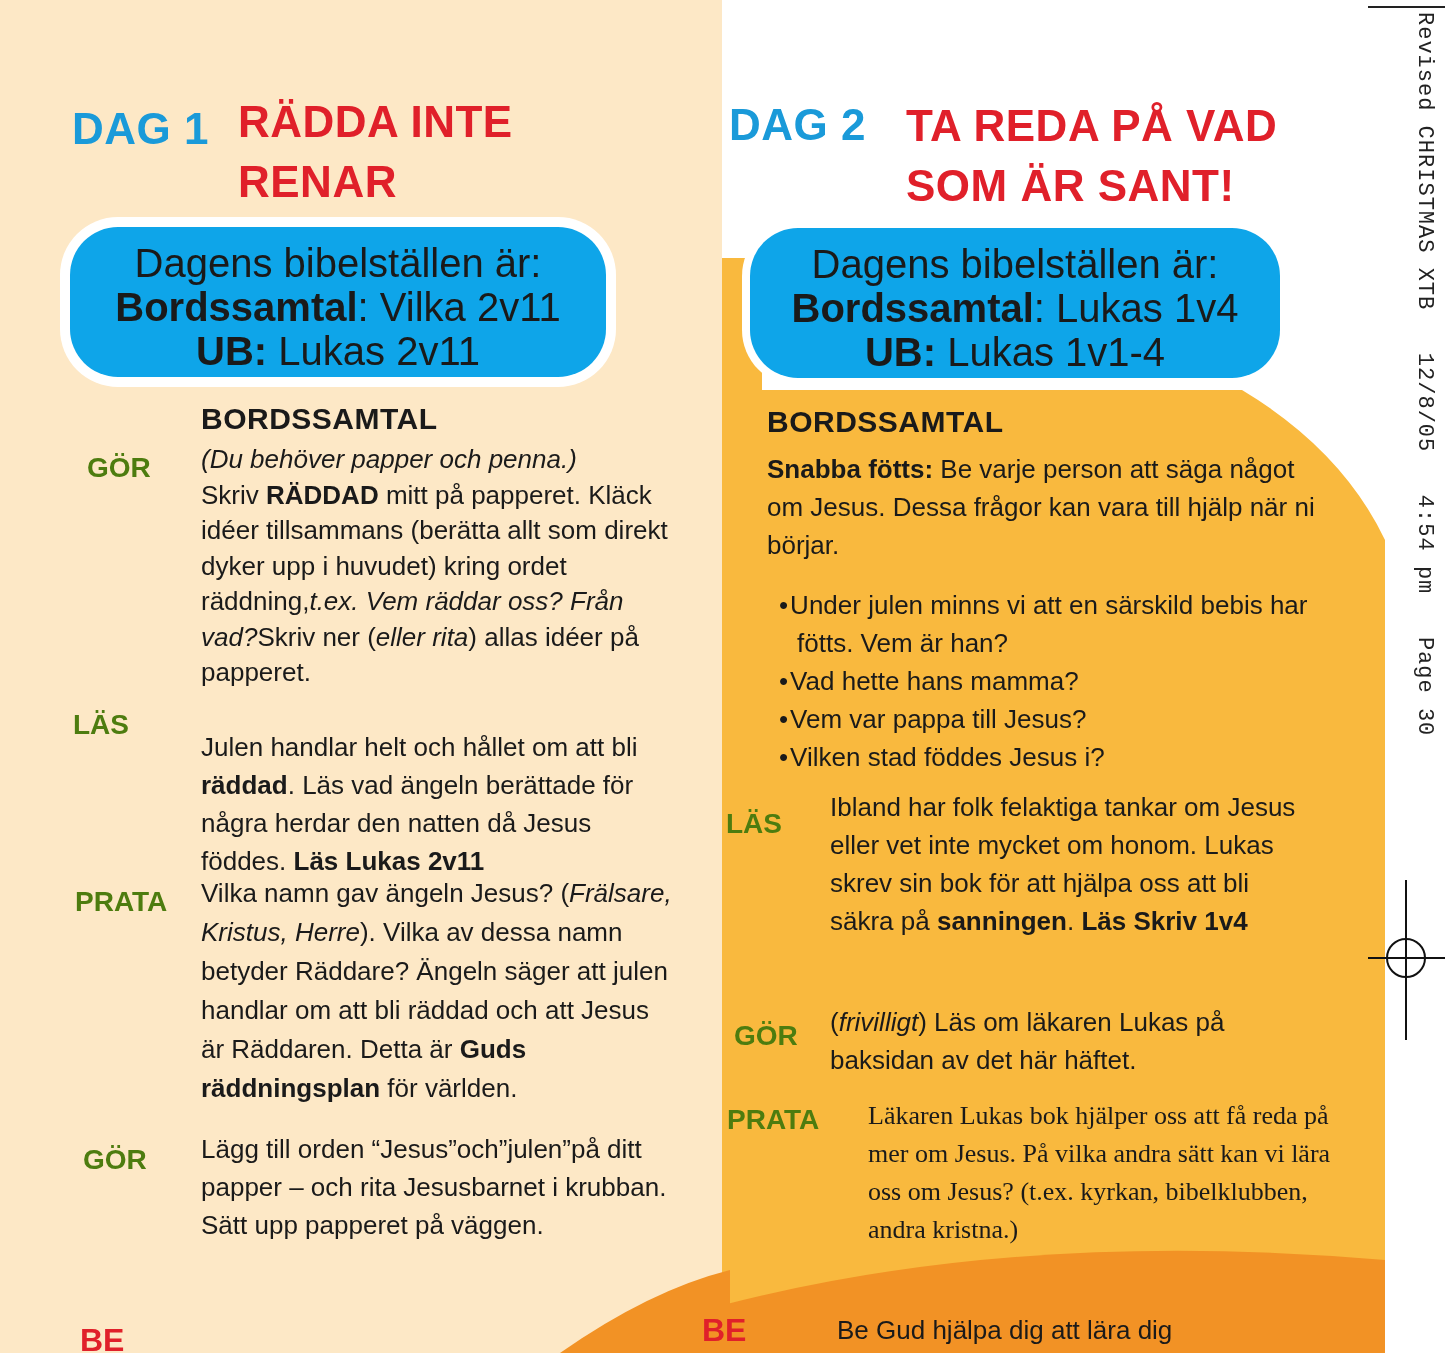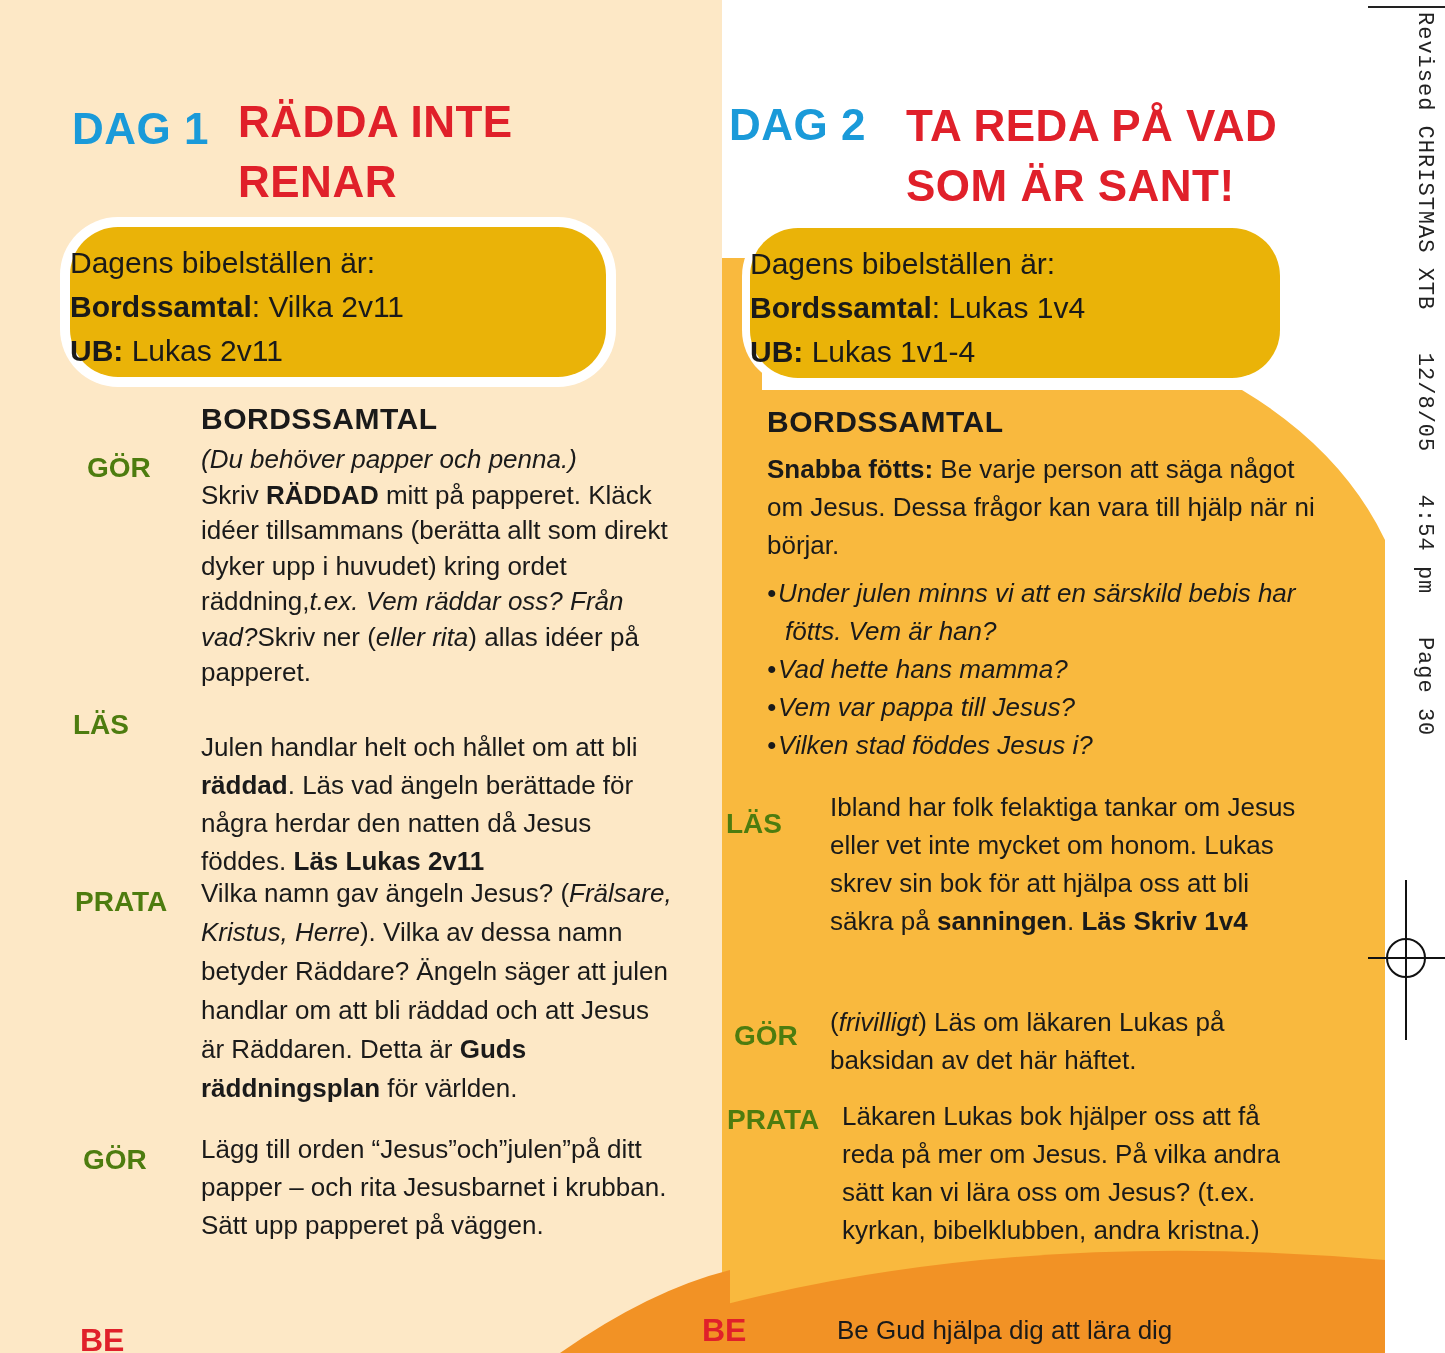--- a/index.html
+++ b/index.html
@@ -16,34 +16,34 @@
   
   .col-right { position:absolute; left:722px; top:0; width:663px; height:1353px; background:#ffffff; overflow:hidden; }
   .right-orange-shape { position:absolute; left:0; top:0; width:663px; height:1353px; }
   .margin-strip { position:absolute; left:1385px; top:0; width:60px; height:1353px; background:#fff; }
 
   .day-title { position:absolute; font-weight:bold; letter-spacing:0.5px; }
   .day-num { color:#1a9ad9; font-size:44px; }
   .day-heading { color:#e0202a; font-size:44px; line-height:60px; }
 
   .verse-box {
-    position:absolute; background:#eab308; border-radius:48px;
-    text-align:left; font-size:30px; line-height:44px;
+    position:absolute; background:#0ea5e9; border-radius:48px;
+    text-align:center; font-size:40px; line-height:44px;
   }
   .verse-box.left { box-shadow:0 0 0 10px #ffffff; }
   .verse-box.right { box-shadow:0 0 0 8px #ffffff; }
   .verse-box b { font-weight:bold; }
 
   .section-heading { position:absolute; font-weight:bold; font-size:30px; letter-spacing:0.5px; }
   .label { position:absolute; color:#4d7c0f; font-weight:bold; font-size:28px; }
   .label.red { color:#e0202a; font-size:32px; }
   .body-text { position:absolute; font-size:26px; line-height:38px; }
   .body-text i { font-style:italic; }
   .body-text b { font-weight:bold; }
-  .bullets { list-style:none; margin:0; padding:0;font-style:italic; }
+  .bullets { list-style:none; margin:12px; padding:0; }
   .bullets li { padding-left:18px; text-indent:-18px; }
   .bullets li::before { content:"•"; margin-right:2px; }
 
   .vertical-stamp {
     position:absolute; left:1412px; top:12px;
     writing-mode:vertical-rl;
     font-family:"Liberation Mono", monospace; font-size:22px; color:#222;
     letter-spacing:1px; white-space:pre;
   }
   .top-rule { position:absolute; left:1368px; top:6px; width:77px; height:2px; background:#222; }
@@ -130,21 +130,21 @@
   <div class="body-text" style="left:830px; top:788px; width:480px;">
     <span>Ibland har folk felaktiga tankar om Jesus eller vet inte mycket om honom. Lukas skrev sin bok för att hjälpa oss att bli säkra på </span><b>sanningen</b><span>. </span><b>Läs Skriv 1v4</b>
   </div>
 
   <div class="label" style="left:734px; top:1020px;">GÖR</div>
   <div class="body-text" style="left:830px; top:1003px; width:440px;">
     <span>(</span><i>frivilligt</i><span>) Läs om läkaren Lukas på baksidan av det här häftet.</span>
   </div>
 
   <div class="label" style="left:727px; top:1104px;">PRATA</div>
-  <div class="body-text" style="left:842px; top:1097px; width:470px;">Läkaren Lukas bok hjälper oss att få reda på mer om Jesus. På vilka andra sätt kan vi lära oss om Jesus? (t.ex. kyrkan, bibelklubben, andra kristna.)</div>
+  <div class="body-text" style="left:868px; top:1097px; width:470px;font-family:Liberation Serif, serif;">Läkaren Lukas bok hjälper oss att få reda på mer om Jesus. På vilka andra sätt kan vi lära oss om Jesus? (t.ex. kyrkan, bibelklubben, andra kristna.)</div>
 
   <div class="label red" style="left:702px; top:1312px;">BE</div>
   <div class="body-text" style="left:837px; top:1311px; width:480px;">Be Gud hjälpa dig att lära dig</div>
 
   <div class="vertical-stamp">Revised CHRISTMAS XTB   12/8/05   4:54 pm   Page 30</div>
 
   <svg class="reg-mark" viewBox="0 0 77 160">
     <line x1="38" y1="0" x2="38" y2="160" stroke="#111" stroke-width="2"></line>
     <line x1="0" y1="78" x2="77" y2="78" stroke="#111" stroke-width="2"></line>
     <circle cx="38" cy="78" r="19" fill="none" stroke="#111" stroke-width="2"></circle>

